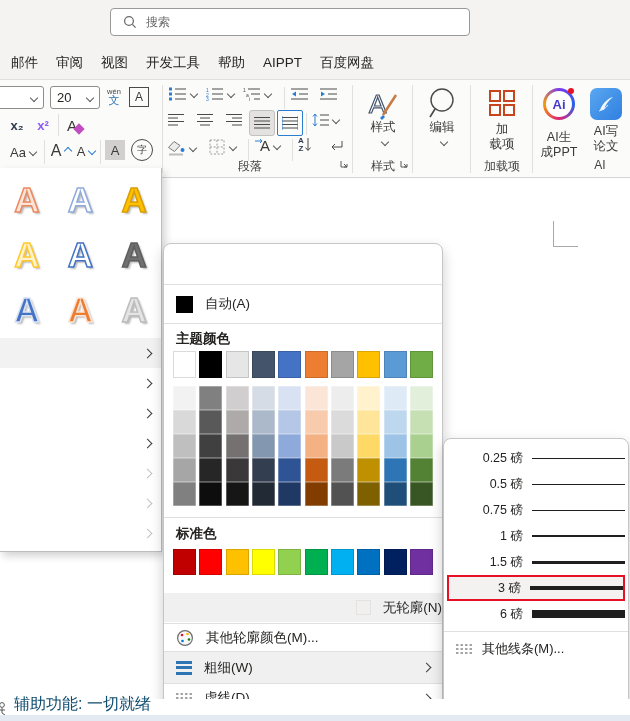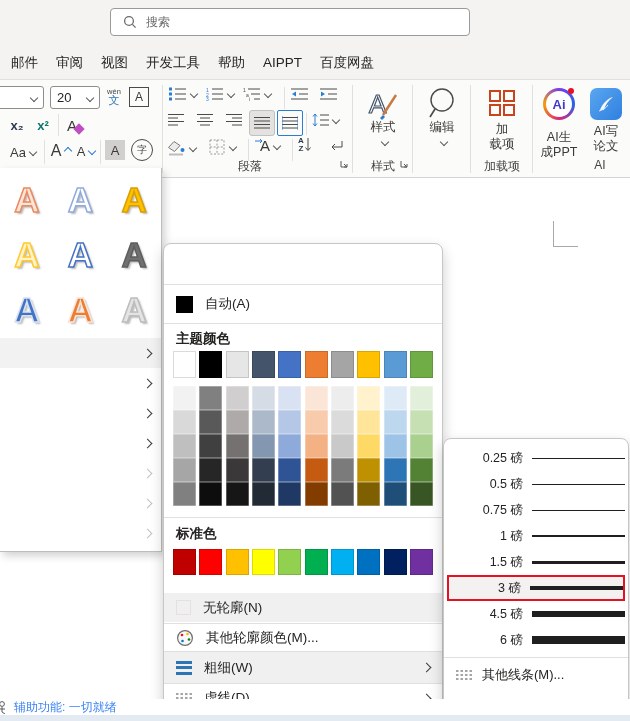--- a/index.html
+++ b/index.html
@@ -71,21 +71,21 @@
   .wpanel{position:absolute;left:443px;top:438px;width:186px;height:276px;background:#fff;
     border:1px solid #c6c6c6;border-radius:8px;box-shadow:0 6px 14px rgba(0,0,0,.22);box-sizing:border-box;padding-top:6px;}
   .wt{height:26px;display:flex;align-items:center;margin:0 3px;position:relative;box-sizing:border-box;justify-content:flex-end;}
   .wt .wlbl{width:62px;text-align:right;font-size:12.5px;color:#252423;flex:none;}
   .wt .wline{margin-left:9px;width:93px;background:#1f1f1f;flex:none;}
   .wt.sel{background:#f3f2f1;border:2px solid #e81123;}
   .wmore{height:26px;display:flex;align-items:center;padding-left:12px;font-size:13px;}
   .wmore .txt{margin-left:10px;}
   .grip{position:absolute;bottom:4px;left:0;width:100%;text-align:center;color:#b9b7b5;font-size:9px;letter-spacing:3px;}
   
-  .statusbar{position:absolute;left:0;bottom:6px;width:630px;height:16px;background:#fff;display:flex;align-items:center;font-size:12px;color:#3b82f6;}
+  .statusbar{position:absolute;left:0;bottom:6px;width:630px;height:16px;background:#fff;display:flex;align-items:flex-end;font-size:16px;color:#0c4a6e;}
   .bottomstrip{position:absolute;left:0;bottom:0;width:630px;height:6px;background:#e3eaf1;}
   svg{display:block;}
   .icw{display:inline-flex;align-items:center;justify-content:center;}
 </style>
 </head>
 <body>
 
 <div id="stage">
 
   <div class="titlebar">
@@ -125,21 +125,21 @@
           <span style="font-size:7.5px;color:#444;">wén</span>
       <span style="font-size:11px;color:#2e75b6;">文</span>
         </span>
     </div>
     <div class="rbtn" style="left:129px;top:7px;width:18px;height:18px;border:1px solid #4a4a4a;font-size:12px;">
       <span>A</span>
     </div>
     <div class="rbtn" style="left:6px;top:34px;width:22px;height:22px;font-size:13px;font-weight:bold;color:#2e3b4e;">
         <span>x₂</span>
       </div>
-    <div class="rbtn" style="left:32px;top:34px;width:22px;height:22px;font-size:13px;font-weight:bold;color:#0f766e;">
+    <div class="rbtn" style="left:32px;top:34px;width:22px;height:22px;font-size:13px;font-weight:bold;color:#8b5cf6;">
         <span>x²</span>
       </div>
     <div class="vdiv" style="left:58px;top:34px;height:22px;"></div>
     <div class="rbtn" style="left:62px;top:32px;width:26px;height:26px;font-size:15px;">
       <span>A</span>
       <span style="width:8px;height:8px;background:#c04ec0;transform:rotate(45deg);margin-left:-2px;margin-top:8px;"></span>
     </div>
     <div class="rbtn" style="left:6px;top:60px;width:34px;height:24px;font-size:13px;">
       <span>Aa</span>
         <span class="cv"></span>
@@ -498,21 +498,21 @@
         <div class="sw" style="background: rgb(255, 192, 0);"></div>
         <div class="sw" style="background: rgb(255, 255, 0);"></div>
         <div class="sw" style="background: rgb(146, 208, 80);"></div>
         <div class="sw" style="background: rgb(0, 176, 80);"></div>
         <div class="sw" style="background: rgb(0, 176, 240);"></div>
         <div class="sw" style="background: rgb(0, 112, 192);"></div>
         <div class="sw" style="background: rgb(0, 32, 96);"></div>
         <div class="sw" style="background: rgb(112, 48, 160);"></div>
       </div>
 
-    <div class="mrow hl" style="top:349px;height:29px;">
+    <div class="mrow hl" style="top:349px;height:29px;justify-content:flex-end;">
       <span class="noicon"></span>
       <span class="txt">无轮廓(N)</span>
     </div>
     <div class="cp-hr" style="top:379px;"></div>
     <div class="mrow" style="top:380px;height:27px;">
       <svg width="18" height="18">
         <circle cx="9" cy="9" r="7.4" fill="#f7f7f7" stroke="#6d6d6d" stroke-width="1.2"></circle>
         <circle cx="6" cy="6" r="1.3" fill="#e81123"></circle>
           <circle cx="11.5" cy="5" r="1.3" fill="#ffb900"></circle>
         <circle cx="13" cy="10.5" r="1.3" fill="#107c10"></circle>
@@ -560,24 +560,20 @@
         </div>
         <div class="wt">
           <span class="wlbl">1.5 磅</span>
           <span class="wline" style="height: 3px;"></span>
         </div>
         <div class="wt sel" style="border-color: rgb(232, 17, 35);">
           <span class="wlbl">3 磅</span>
           <span class="wline" style="height: 4px;"></span>
         </div>
         <div class="wt">
-          <span class="wlbl">4.5 磅</span>
-          <span class="wline" style="height: 6px;"></span>
-        </div>
-        <div class="wt">
           <span class="wlbl">6 磅</span>
           <span class="wline" style="height: 8px;"></span>
         </div>
       </div>
     <div class="cp-hr" style="position:static;margin:4px 0;"></div>
     <div class="wmore">
       <svg width="16" height="12">
           <path d="M0 2h16M0 6h16M0 10h16" stroke="#4a4a4a" stroke-dasharray="2.5 2"></path>
         </svg>
       <span class="txt">其他线条(M)...</span>

